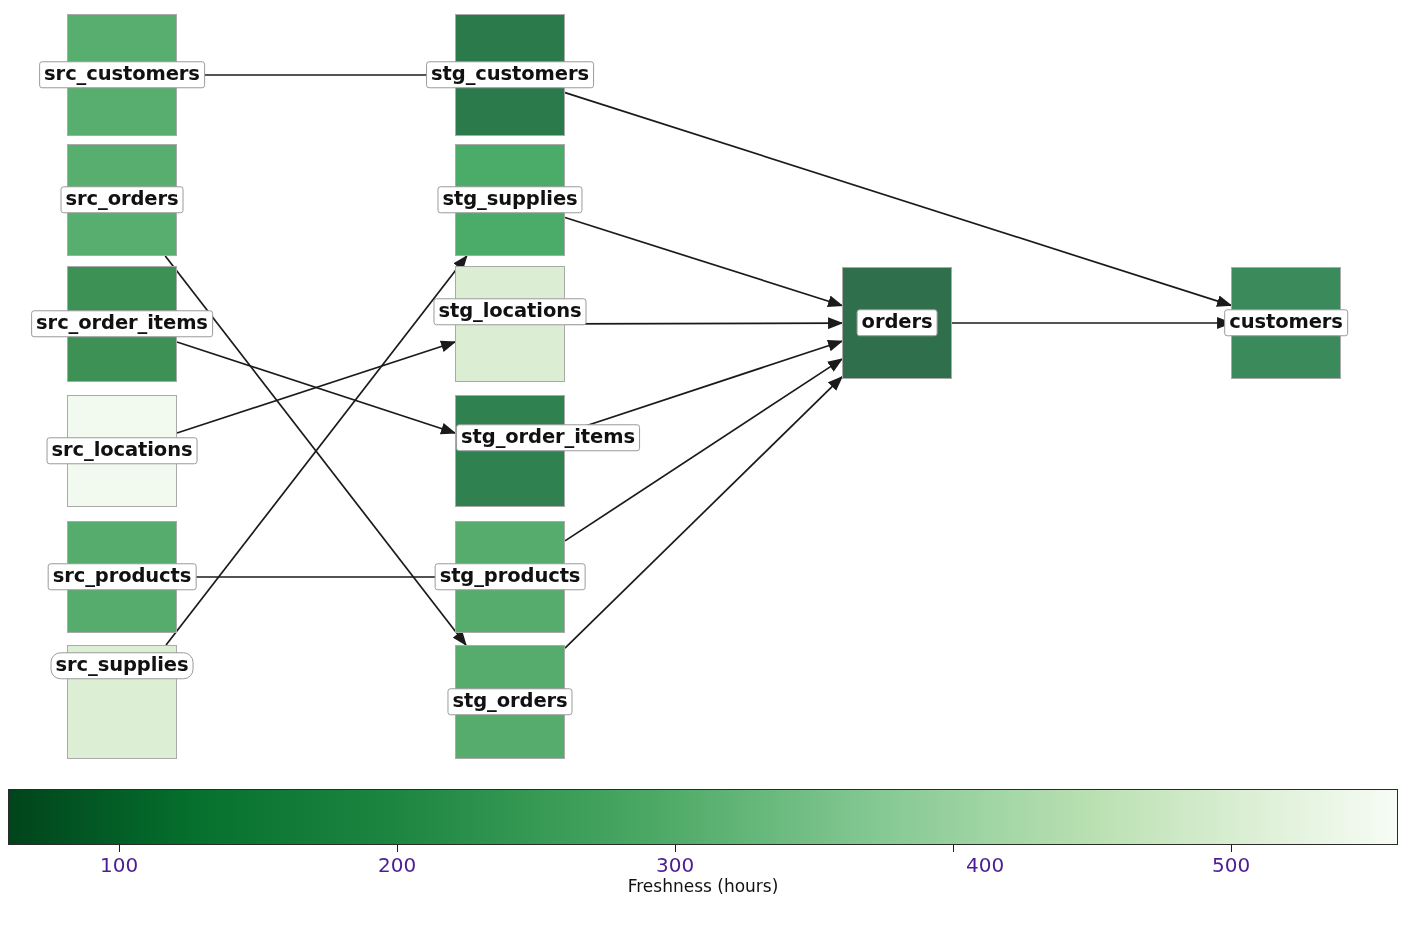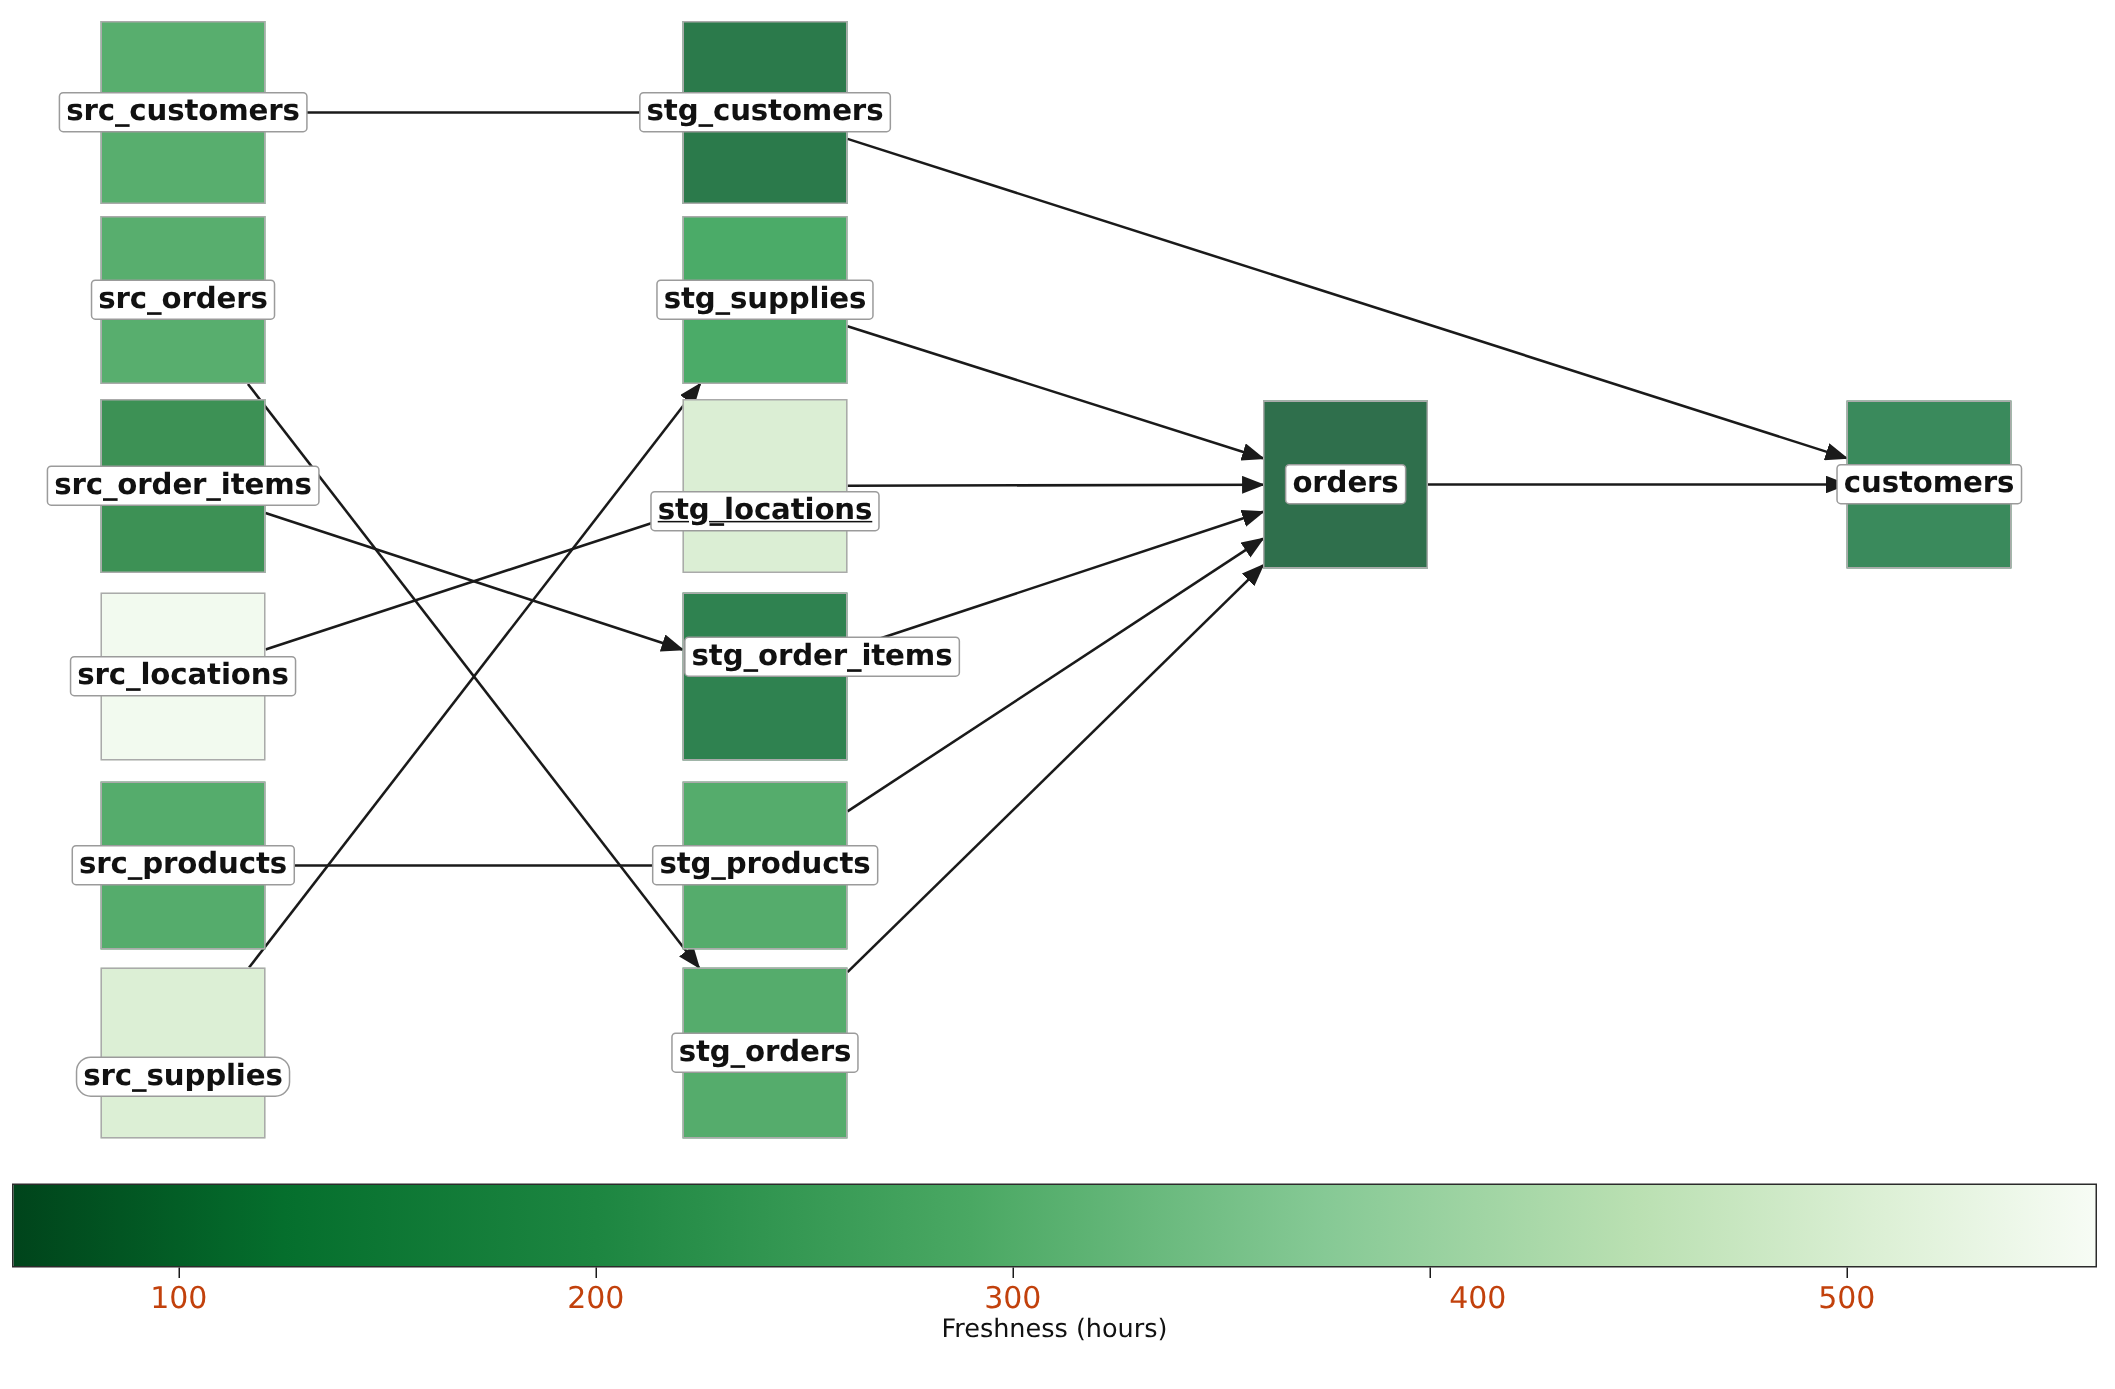--- a/index.html
+++ b/index.html
@@ -74,21 +74,21 @@
     top: 65px;
     width: 1.3px;
     height: 7px;
     background: #1a1a1a;
   }
   .cb-ticklabel {
     position: absolute;
     top: 73px;
     transform: translateX(-50%);
     font-size: 20px;
-    color: #c2410c;
+    color: #4c1d95;
     font-family: "DejaVu Sans", sans-serif;
   }
   #colorbar-axis-label {
     position: absolute;
     top: 96px;
     left: 703px;
     transform: translateX(-50%);
     font-size: 17px;
     color: #111111;
     white-space: nowrap;
@@ -137,24 +137,24 @@
         <div class="node" style="left: 455px; top: 645px; width: 110px; height: 114px; background: rgb(85, 172, 108);"></div>
         <div class="node" style="left: 842px; top: 267px; width: 110px; height: 112px; background: rgb(47, 111, 76);"></div>
         <div class="node" style="left: 1231px; top: 267px; width: 110px; height: 112px; background: rgb(58, 138, 92);"></div>
       </div>
     <div id="labels-group">
         <div class="node-label" style="left: 122px; top: 75px;">src_customers</div>
         <div class="node-label" style="left: 122px; top: 200px;">src_orders</div>
         <div class="node-label" style="left: 122px; top: 324px;">src_order_items</div>
         <div class="node-label" style="left: 122px; top: 451px;">src_locations</div>
         <div class="node-label" style="left: 122px; top: 577px;">src_products</div>
-        <div class="node-label" style="left: 122px; top: 718px; border-radius: 10px;">src_supplies</div>
+        <div class="node-label" style="left: 122px; top: 666px; border-radius: 10px;">src_supplies</div>
         <div class="node-label" style="left: 510px; top: 75px;">stg_customers</div>
         <div class="node-label" style="left: 510px; top: 200px;">stg_supplies</div>
-        <div class="node-label" style="left: 510px; top: 341px; text-decoration: underline;">stg_locations</div>
+        <div class="node-label" style="left: 510px; top: 312px;">stg_locations</div>
         <div class="node-label" style="left: 510px; top: 438px; margin-left: 38px;">stg_order_items</div>
         <div class="node-label" style="left: 510px; top: 577px;">stg_products</div>
         <div class="node-label" style="left: 510px; top: 702px;">stg_orders</div>
         <div class="node-label" style="left: 897px; top: 323px;">orders</div>
         <div class="node-label" style="left: 1286px; top: 323px; text-align: center;">customers</div>
       </div>
   </div>
 
   <div id="colorbar-wrap">
     <div id="colorbar-gradient" style="background: linear-gradient(to right, rgb(0, 68, 27) 0%, rgb(5, 111, 45) 13%, rgb(29, 134, 65) 28%, rgb(74, 168, 99) 46%, rgb(134, 201, 149) 63%, rgb(186, 224, 178) 78%, rgb(221, 240, 214) 90%, rgb(247, 252, 245) 100%);"></div>

